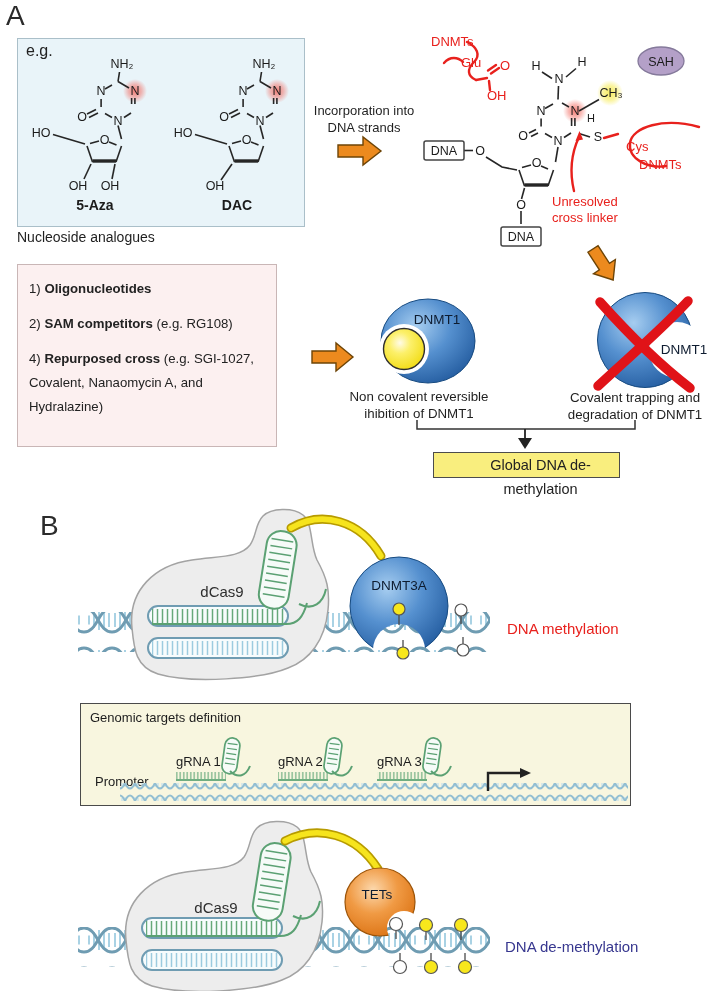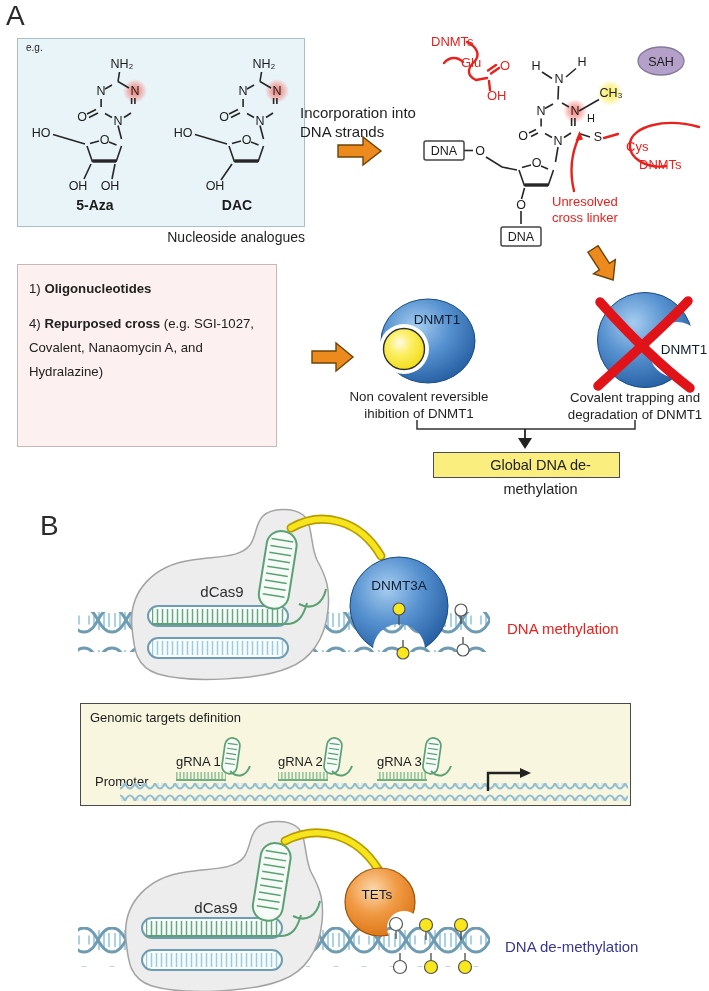--- a/index.html
+++ b/index.html
@@ -8,24 +8,24 @@
   .abs{position:absolute;}
   .panel-label{font-size:28px;color:#2b2b2b;}
   .box{box-sizing:border-box;position:absolute;padding-left:28px;}
   #blue-box{left:17px;top:38px;width:288px;height:189px;background:#e9f4f9;border:1px solid #aabfc9;}
   #pink-box{left:17px;top:264px;width:260px;height:183px;background:#fcf0f0;border:1px solid #c9b6b6;
             padding:12px 11px;font-size:13.2px;line-height:24px;}
   #pink-box .item{margin-bottom:11px;}
   #cream-box{left:80px;top:703px;width:551px;height:103px;background:#f8f6df;border:1.5px solid #4a4a4a;}
   #outcome-box{left:433px;top:452px;width:187px;height:26px;background:#f9ee7e;border:1.5px solid #4c4c4c;
                text-align:center;font-size:14.5px;line-height:24px;}
-  .caption{position:absolute;text-align:right;font-size:14px;color:#1f1f1f;}
-  .smallcap{position:absolute;text-align:left;font-size:15px;line-height:1.28;color:#1f1f1f;}
+  .caption{position:absolute;text-align:left;font-size:14px;color:#1f1f1f;}
+  .smallcap{position:absolute;text-align:center;font-size:13px;line-height:1.28;color:#1f1f1f;}
   .blobcap{position:absolute;text-align:center;font-size:13.3px;line-height:1.3;color:#1f1f1f;}
-  .eg{position:absolute;font-size:10px;color:#222;}
+  .eg{position:absolute;font-size:16px;color:#222;}
   svg.overlay{position:absolute;left:0;top:0;pointer-events:none;}
   svg text{font-family:"Liberation Sans",sans-serif;}
   .atom{font-size:12.5px;fill:#1b1b1b;text-anchor:middle;}
   .atom-s{font-size:11px;fill:#1b1b1b;text-anchor:middle;}
   .redtxt{font-size:13px;fill:#e8211d;}
   .bond{stroke:#262626;stroke-width:1.6;fill:none;}
   .bondb{stroke:#262626;stroke-width:3.4;fill:none;}
   .reds{stroke:#e8211d;stroke-width:2.4;fill:none;stroke-linecap:round;}
   .cmpd{font-size:14px;font-weight:bold;fill:#1b1b1b;text-anchor:middle;}
   .greenln{stroke:#5ba173;stroke-width:2;fill:none;}
@@ -435,20 +435,21 @@
   <div class="eg" style="left:26px;top:42px;">e.g.</div>
   <div class="caption" style="left:17px;top:229px;width:288px;">Nucleoside analogues</div>
 
   <div class="smallcap" style="left:300px;top:103px;width:128px;">
     <div>Incorporation into</div>
     <div>DNA strands</div>
   </div>
 
   <div id="pink-box" class="box">
     <div class="item"><span>1) </span><b>Oligonucleotides</b><span></span></div>
+    <div class="item"><span>2) </span><b>SAM competitors</b><span> (e.g. RG108)</span></div>
     <div class="item"><span>4) </span><b>Repurposed cross</b><span> (e.g. SGI-1027, Covalent, Nanaomycin A, and Hydralazine)</span></div>
   </div>
 
   <div class="blobcap" style="left:343px;top:388px;width:152px;">
     <div>Non covalent reversible</div>
     <div>ihibition of DNMT1</div>
   </div>
   <div class="blobcap" style="left:560px;top:389px;width:150px;">
     <div>Covalent trapping and</div>
     <div>degradation of DNMT1</div>

